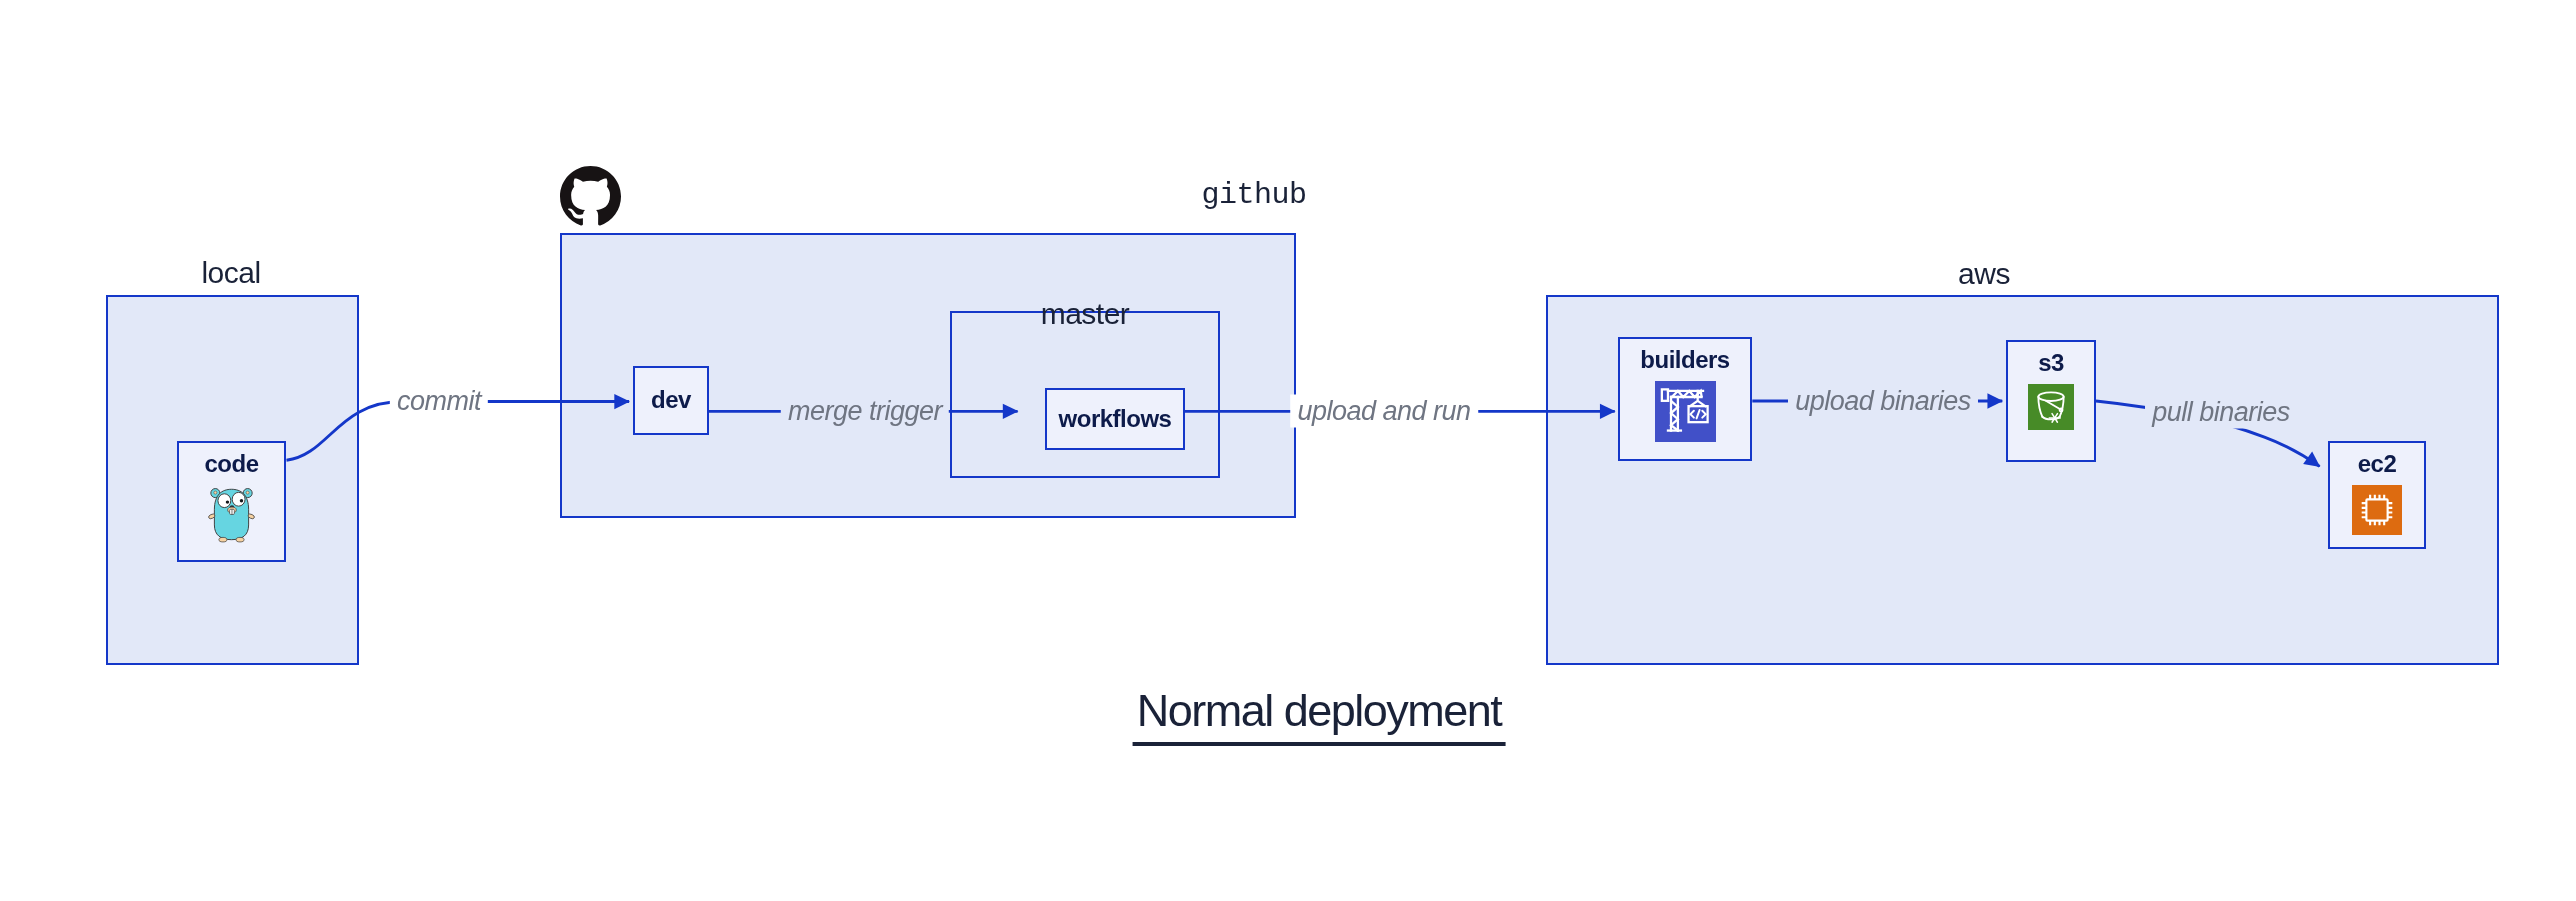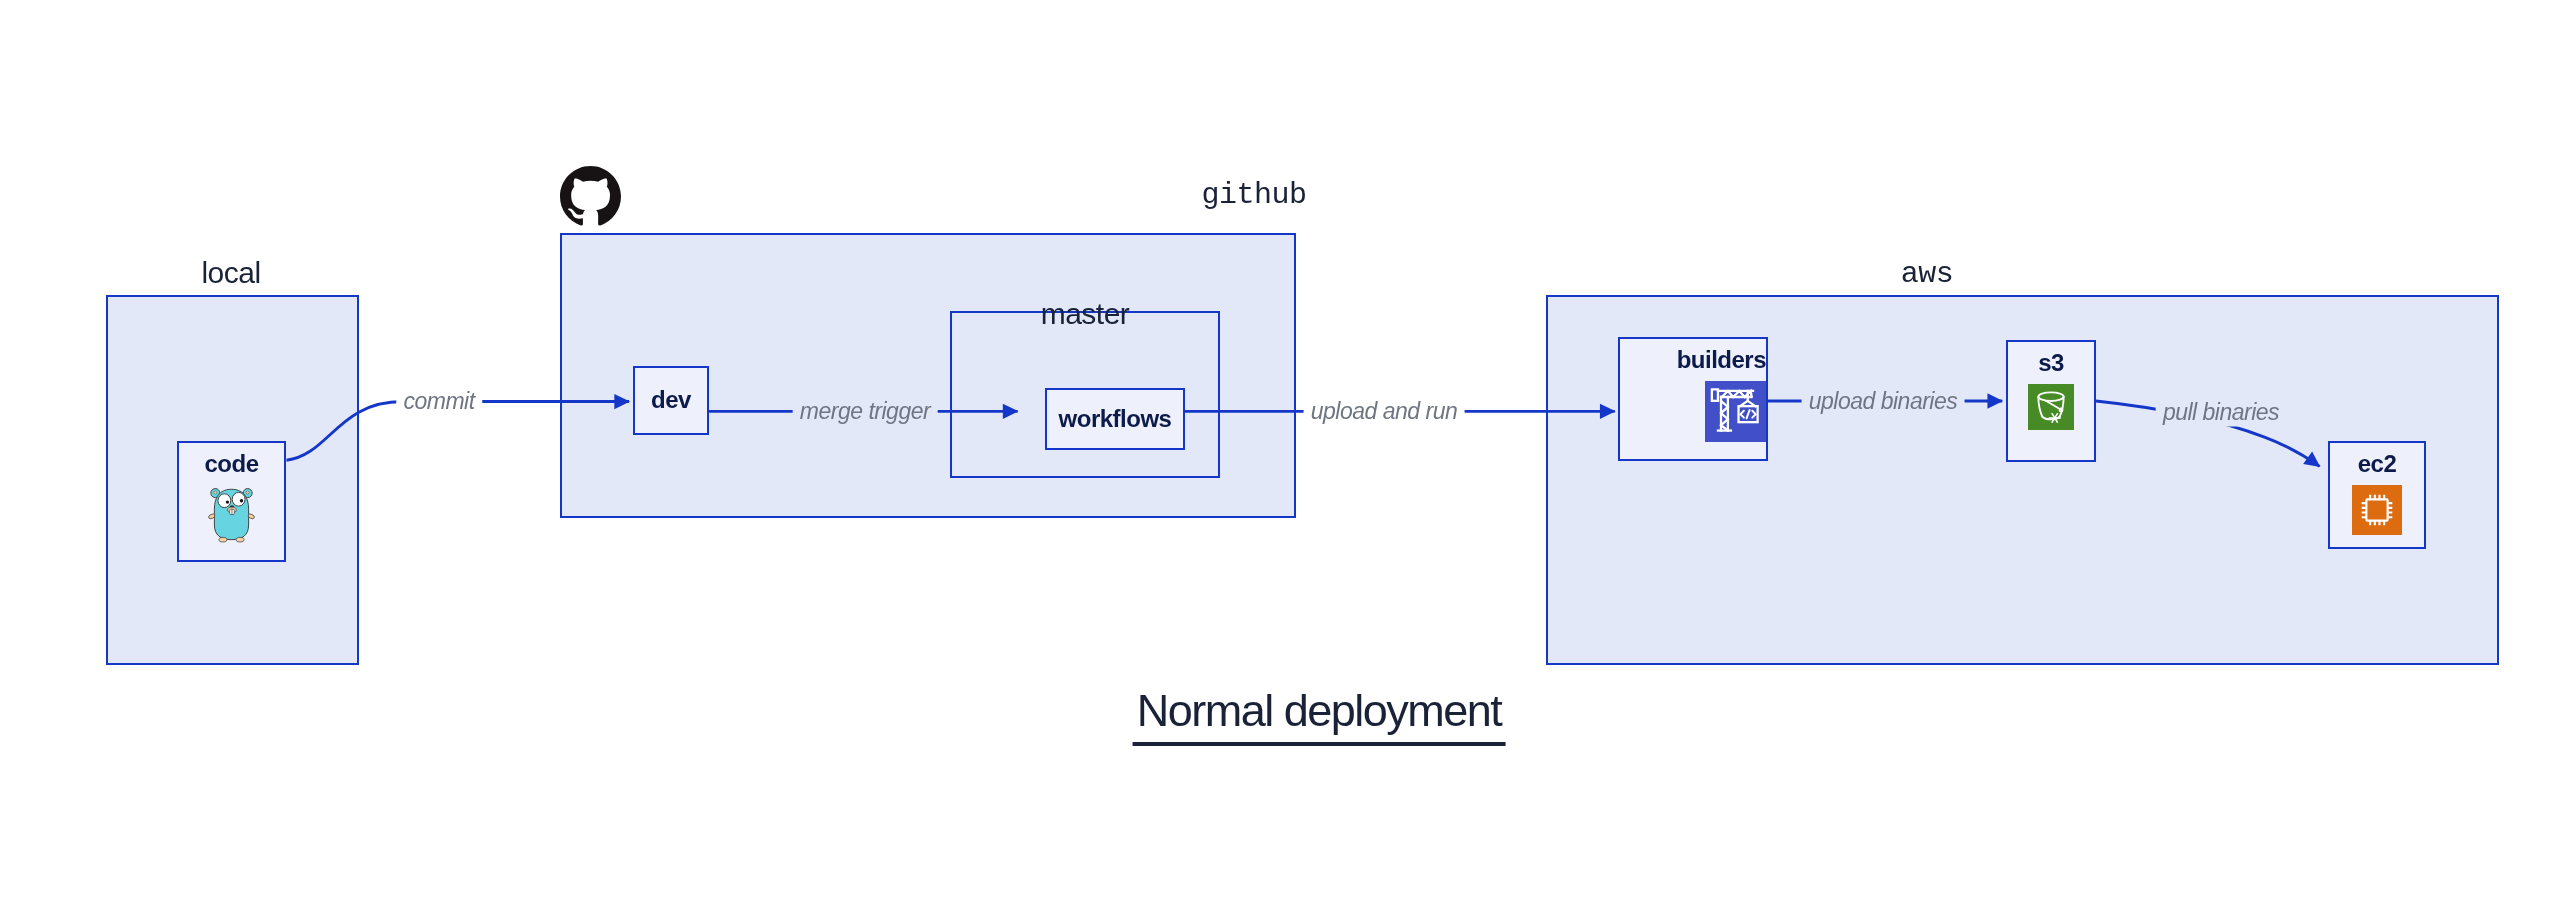--- a/index.html
+++ b/index.html
@@ -28,21 +28,21 @@
   .node.icon-node{padding-top:8.2px;gap:7.2px;}
   .node.center-label{justify-content:center;}
   .node-label{
     font-weight:bold;font-size:24px;line-height:1.1;letter-spacing:-0.5px;
     color:var(--node-label,#0D1B4A);white-space:nowrap;
   }
   .edges{position:absolute;left:0;top:0;pointer-events:none;}
   .edges path.edge{fill:none;stroke:var(--accent-blue,#1437C9);stroke-width:5.5px;}
   .edge-label{
     position:absolute;transform:translate(-50%,-50%);
-    font-style:italic;font-size:23px;letter-spacing:-0.5px;
+    font-style:italic;font-size:27px;letter-spacing:-0.5px;
     color:var(--edge-label,#6F7582);
     padding:1px 7.2px;white-space:nowrap;text-align:center;
   }
   .edge-label.on-white{background:var(--canvas-bg,#ffffff);}
   .edge-label.on-fill{background:var(--container-fill,#E2E8F8);}
   .logo{position:absolute;}
   .diagram-title{
     position:absolute;transform:translateX(-50%);
     font-size:45px;font-weight:500;letter-spacing:-1.5px;
     color:var(--title-color,#1A2238);
@@ -69,21 +69,21 @@
     <path class="edge" d="M 556 893 C 640 882, 655 779, 782 779 H 1221" marker-end="url(#ah)"></path>
     <path class="edge" d="M 1375 798 H 1975" marker-end="url(#ah)"></path>
     <path class="edge" d="M 2227 798 H 3134" marker-end="url(#ah)"></path>
     <path class="edge" d="M 3401 778 H 3886" marker-end="url(#ah)"></path>
     <path class="edge" d="M 4068 778 C 4180 790, 4300 812, 4395 848 C 4443 866, 4476 886, 4502 905" marker-end="url(#ah)"></path>
   </svg>
 
   <div class="group-label" style="left:231px;top:273px;">local</div>
   <div class="group-label" style="left:1254px;top:195px;font-family:Liberation Mono, monospace;">github</div>
   <div class="group-label" style="left:1085px;top:290px;margin-top:24px;">master</div>
-  <div class="group-label" style="left:1927px;top:274px;font-family:Liberation Mono, monospace;">aws</div>
+  <div class="group-label" style="left:1984px;top:274px;">aws</div>
 
   <svg class="logo" style="left:560px;top:166px;" width="61" height="61" viewBox="0 0 16 16">
     <path fill="#171314" d="M8 0C3.58 0 0 3.58 0 8c0 3.54 2.29 6.53 5.47 7.59.4.07.55-.17.55-.38 0-.19-.01-.82-.01-1.49-2.01.37-2.53-.49-2.69-.94-.09-.23-.48-.94-.82-1.13-.28-.15-.68-.52-.01-.53.63-.01 1.08.58 1.23.82.72 1.21 1.87.87 2.33.66.07-.52.28-.87.51-1.07-1.78-.2-3.64-.89-3.64-3.95 0-.87.31-1.59.82-2.15-.08-.2-.36-1.02.08-2.12 0 0 .67-.21 2.2.82.64-.18 1.32-.27 2-.27s1.36.09 2 .27c1.53-1.04 2.2-.82 2.2-.82.44 1.1.16 1.92.08 2.12.51.56.82 1.27.82 2.15 0 3.07-1.87 3.75-3.65 3.95.29.25.54.73.54 1.48 0 1.07-.01 1.93-.01 2.2 0 .21.15.46.55.38A8.01 8.01 0 0 0 16 8c0-4.42-3.58-8-8-8z"></path>
   </svg>
 
   <div class="node icon-node" style="left:177px;top:441px;width:109px;height:121px;">
     <span class="node-label">code</span>
     <svg width="53" height="58" viewBox="0 0 110 122">
       <g stroke="#3b3b3b" stroke-width="2">
         <circle cx="21" cy="17" r="9.5" fill="#66D5E1"></circle>
@@ -108,21 +108,21 @@
   </div>
 
   <div class="node center-label" style="left:633px;top:366px;width:76px;height:69px;">
     <span class="node-label">dev</span>
   </div>
 
   <div class="node center-label" style="left:1045px;top:388px;width:140px;height:62px;">
     <span class="node-label">workflows</span>
   </div>
 
-  <div class="node icon-node" style="left:1618px;top:337px;width:150px;height:124px;align-items:flex-end;">
+  <div class="node icon-node" style="left:1618px;top:337px;width:134px;height:124px;">
     <span class="node-label">builders</span>
     <svg width="61" height="61" viewBox="0 0 80 80">
       <rect width="80" height="80" fill="#4150C8"></rect>
       <g stroke="#ffffff" stroke-width="3" fill="none" stroke-linecap="square">
         <rect x="9" y="11" width="8" height="15"></rect>
         <path d="M17 13 H63"></path>
         <path d="M21 21 H61"></path>
         <path d="M22 21 L30 13 L37 21 L45 13 L52 21 L60 13 L61 20"></path>
         <path d="M21 21 V65 M30 21 V65"></path>
         <path d="M21 26 L30 34 L21 42 L30 50 L21 58 L30 65"></path>

